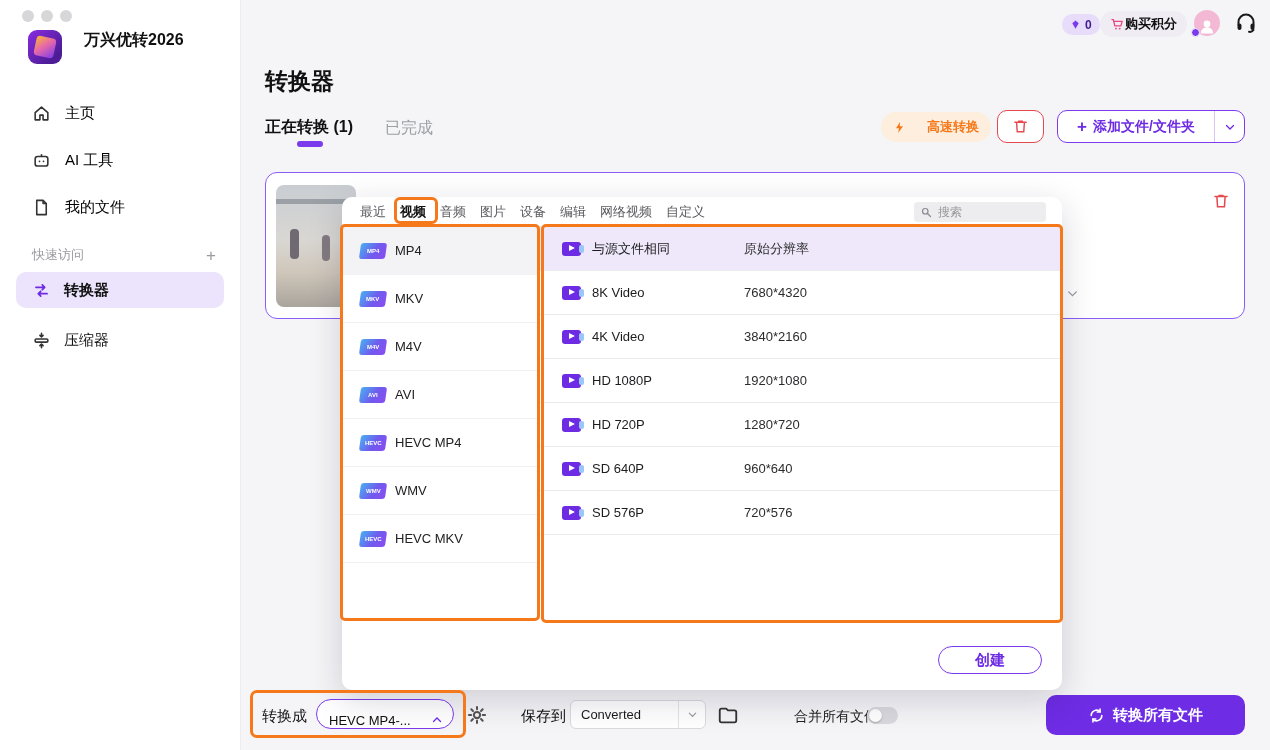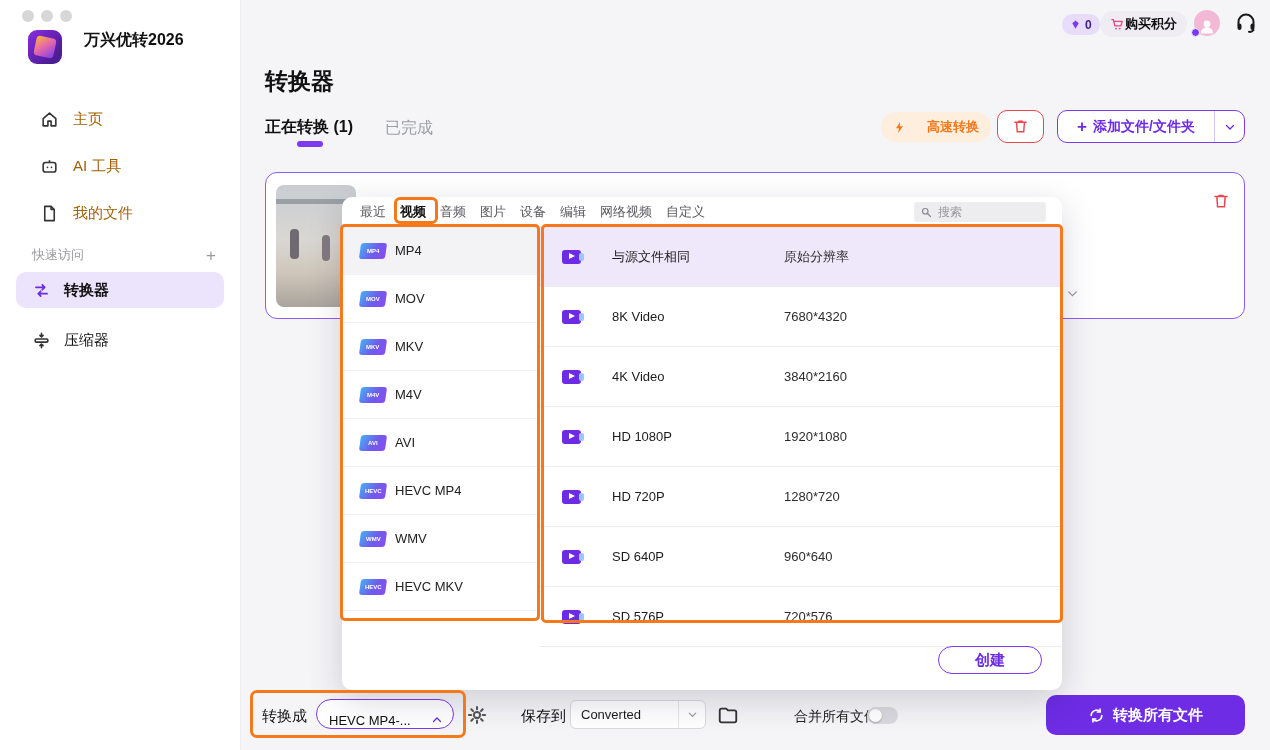--- a/index.html
+++ b/index.html
@@ -7,21 +7,21 @@
     font-family:"Liberation Sans","DejaVu Sans",sans-serif;color:#111;}
   
   .sidebar{position:absolute;left:0;top:0;width:240px;height:750px;background:#fff;border-right:1px solid #ededf0;}
   .win-dots{position:absolute;left:22px;top:10px;display:flex;gap:7px;}
   .win-dots span{width:12px;height:12px;border-radius:50%;background:#d7d7da;display:block;}
   .logo-row{position:absolute;left:28px;top:30px;display:flex;align-items:flex-start;gap:22px;}
   .logo-mark{width:34px;height:34px;border-radius:9px;background:linear-gradient(135deg,#8a2be2 0%,#4c1d95 80%);position:relative;overflow:hidden;}
   .logo-mark::before{content:"";position:absolute;left:7px;top:7px;width:20px;height:20px;border-radius:4px;
     background:linear-gradient(135deg,#f7b733 0%,#e86aa6 45%,#7c3aed 100%);transform:rotate(12deg);}
   .logo-text{font-size:16px;font-weight:700;}
-  .nav-item{position:absolute;left:0;width:240px;height:30px;display:flex;align-items:center;padding-left:40px;box-sizing:border-box;gap:14px;font-size:15px;color:#a16207;cursor:default;}
+  .nav-item{position:absolute;left:0;width:240px;height:30px;display:flex;padding-left:32px;box-sizing:border-box;gap:14px;font-size:15px;color:#000000;cursor:default;}
   .nav-item svg{flex:0 0 auto;}
   .quick-row{position:absolute;left:32px;top:246px;width:184px;display:flex;justify-content:space-between;align-items:center;font-size:13px;color:#9a9aa0;}
   .quick-add{font-size:17px;color:#9a9aa0;line-height:1;}
   .tool-item{position:absolute;left:16px;width:208px;height:36px;border-radius:10px;display:flex;align-items:center;gap:13px;padding-left:16px;box-sizing:border-box;font-size:15px;}
   .tool-item.active{background:#ece3fc;font-weight:700;}
   
   .credits-pill{position:absolute;left:1062px;top:14px;height:21px;padding:0 8px;border-radius:11px;background:#e7dcfa;display:flex;align-items:center;gap:4px;font-size:12px;font-weight:700;color:#3d1d8f;}
   .buy-pill{position:absolute;left:1100px;top:11px;height:26px;padding:0 10px;border-radius:13px;background:#efecf4;display:flex;align-items:center;font-size:13px;font-weight:700;color:#111;}
   .avatar{position:absolute;left:1194px;top:10px;width:26px;height:26px;border-radius:50%;background:#f3b8d4;display:flex;align-items:flex-end;justify-content:center;overflow:hidden;}
   .avatar-dot{position:absolute;left:1191px;top:28px;width:7px;height:7px;border-radius:50%;background:#7c3aed;border:1.5px solid #f5f5f7;}
@@ -55,21 +55,21 @@
   .psearch{position:absolute;right:16px;top:5px;width:132px;height:20px;border-radius:4px;background:#ededef;display:flex;align-items:center;gap:4px;padding:0 6px;box-sizing:border-box;}
   .psearch input{border:none;background:transparent;outline:none;width:100px;font-size:12px;color:#333;font-family:inherit;}
   .psearch input::placeholder{color:#97979d;}
   .fmt-col{position:absolute;left:0;top:30px;width:198px;}
   .fmt-row{height:48px;display:flex;align-items:center;gap:9px;padding-left:18px;box-sizing:border-box;border-bottom:1px solid #f1f1f3;}
   .fmt-row.selected{background:#f3f3f5;}
   .fmt-icon{width:26px;height:16px;border-radius:3px;background:linear-gradient(120deg,#49b0f2 0%,#6f5bee 55%,#8a4df0 100%);transform:skewX(-8deg);display:flex;align-items:center;justify-content:center;flex:0 0 auto;}
   .fmt-icon i{font-style:normal;font-size:6px;color:#fff;font-weight:700;transform:skewX(8deg);}
   .fmt-label{font-size:13px;color:#222;}
   .res-col{position:absolute;left:198px;top:30px;width:522px;}
-  .res-row{height:60px;display:flex;align-items:center;padding-left:22px;box-sizing:border-box;border-bottom:1px solid #ececef;gap:20px;}
+  .res-row{height:44px;display:flex;align-items:center;padding-left:22px;box-sizing:border-box;border-bottom:1px solid #ececef;}
   .res-row.selected{background:#efe8fa;}
   .res-icon{position:relative;width:19px;height:14px;border-radius:3px;background:#6d2ce4;flex:0 0 auto;}
   .res-icon::before{content:"";position:absolute;left:7px;top:3.5px;border-left:6px solid #fff;border-top:3.5px solid transparent;border-bottom:3.5px solid transparent;}
   .res-icon::after{content:"";position:absolute;right:-3px;top:3px;width:5px;height:8px;border-radius:2px;background:#9bc7f8;}
   .res-name{font-size:13px;color:#1c1c1e;margin-left:11px;width:152px;}
   .res-value{font-size:13px;color:#2c2c2e;}
   .create-btn{position:absolute;right:20px;bottom:16px;width:104px;height:28px;border-radius:15px;border:1.5px solid #7c3aed;background:#fff;color:#6d2ce4;font-size:15px;font-weight:700;display:flex;align-items:center;justify-content:center;box-sizing:border-box;}
   
   .anno{position:absolute;border:3.5px solid #f5791a;border-radius:5px;box-sizing:border-box;pointer-events:none;z-index:10;}
   
@@ -244,26 +244,20 @@
 
     <div class="fmt-col">
       <div class="fmt-row selected">
         <span class="fmt-icon">
             <i>MP4</i>
           </span>
         <span class="fmt-label">MP4</span>
       </div>
       <div class="fmt-row">
         <span class="fmt-icon">
-            <i>MOV</i>
-          </span>
-        <span class="fmt-label">MOV</span>
-      </div>
-      <div class="fmt-row">
-        <span class="fmt-icon">
             <i>MKV</i>
           </span>
         <span class="fmt-label">MKV</span>
       </div>
       <div class="fmt-row">
         <span class="fmt-icon">
             <i>M4V</i>
           </span>
         <span class="fmt-label">M4V</span>
       </div>

